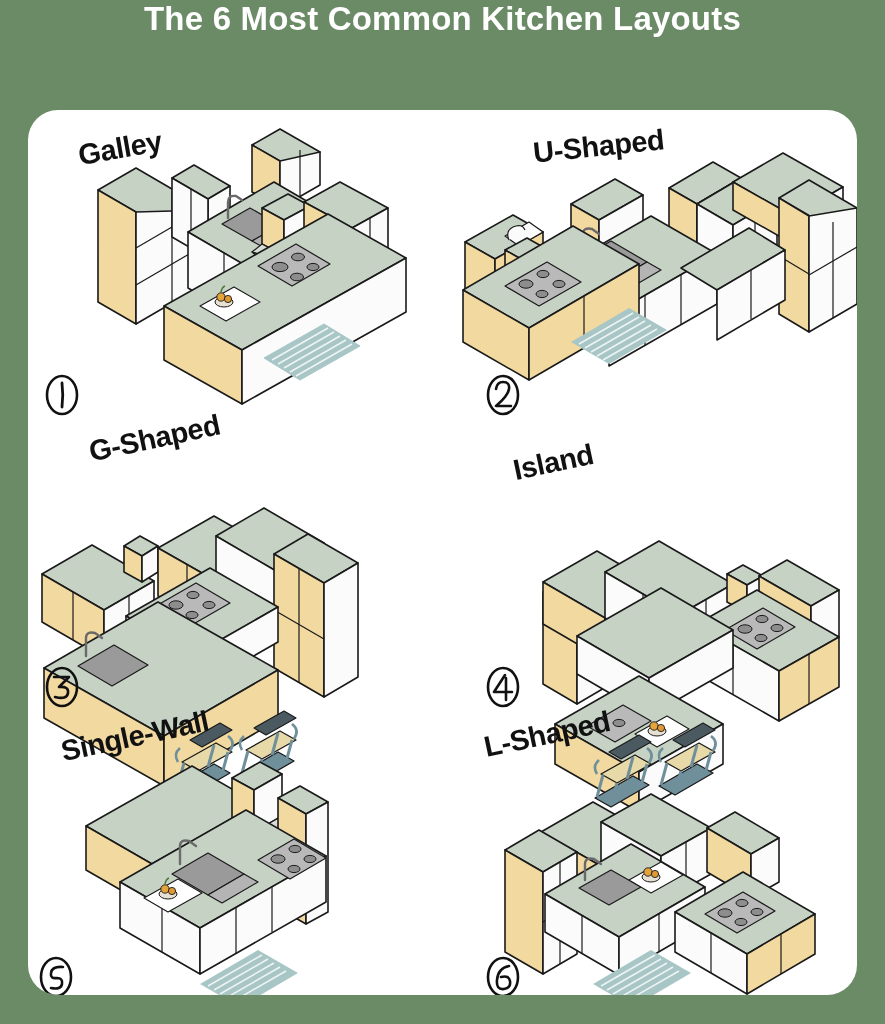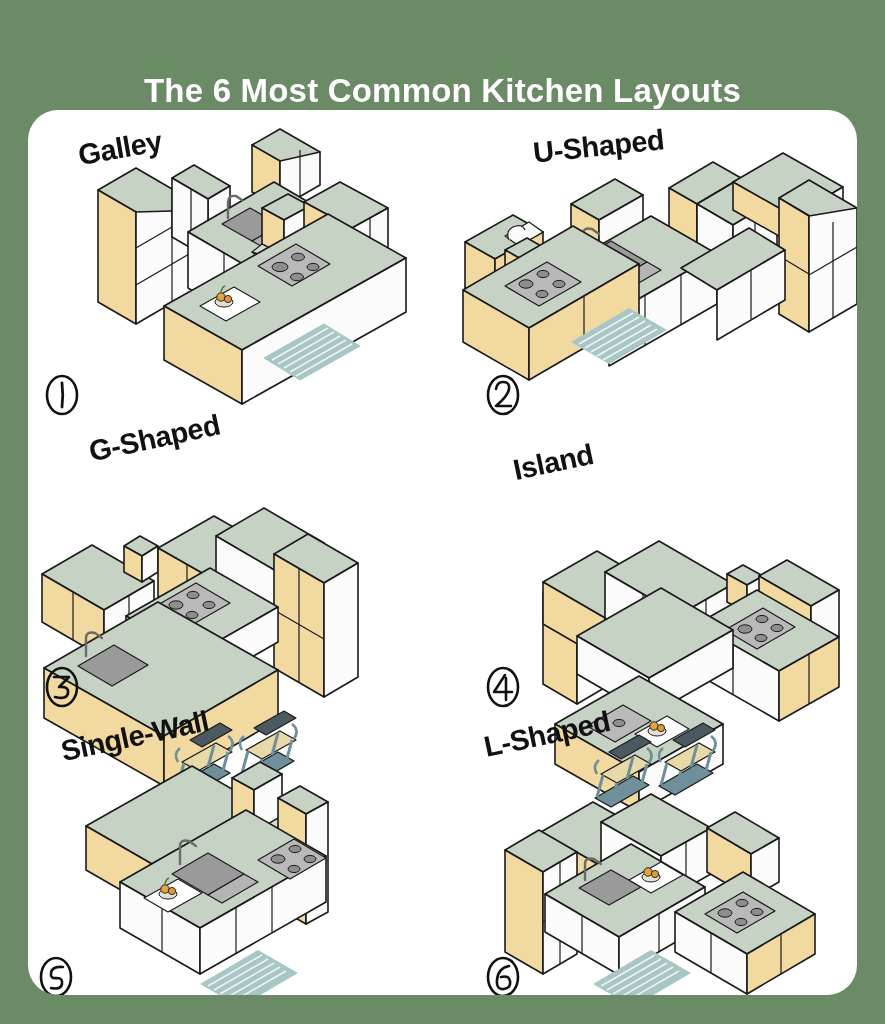--- a/index.html
+++ b/index.html
@@ -10,21 +10,21 @@
     overflow: hidden;
   }
   #infographic {
     position: relative;
     width: 885px; height: 1024px;
     background: #6b8a66;
   }
   #title-bar {
     position: absolute;
     left: 0; top: 0; width: 885px; height: 110px;
-    display: flex; align-items: flex-end; justify-content: center;
+    display: flex; align-items: flex-start; justify-content: center;
   }
   #title-text {
     color: #ffffff;
     font-family: "Liberation Sans", sans-serif;
     font-weight: bold;
     font-size: 33px;
     letter-spacing: 0.2px;
     white-space: nowrap;
   }
   #card {

